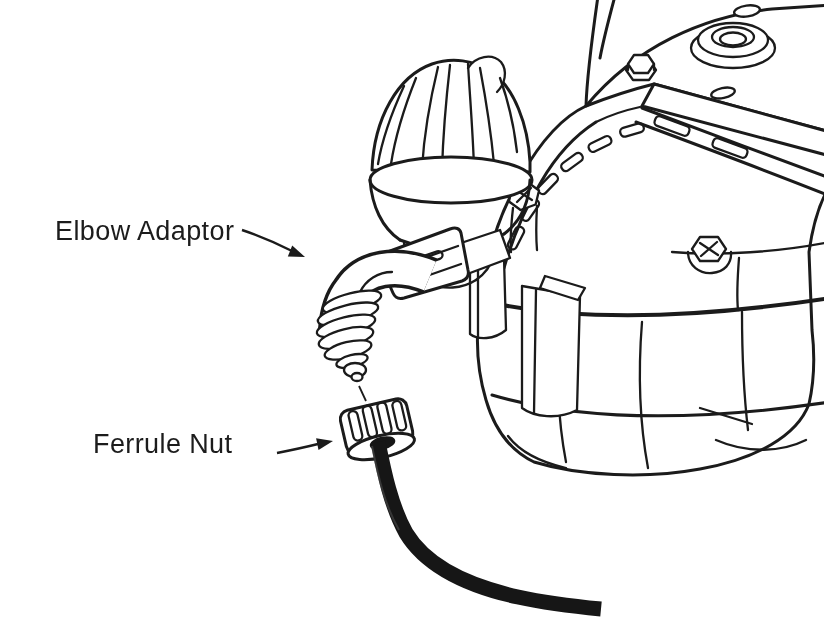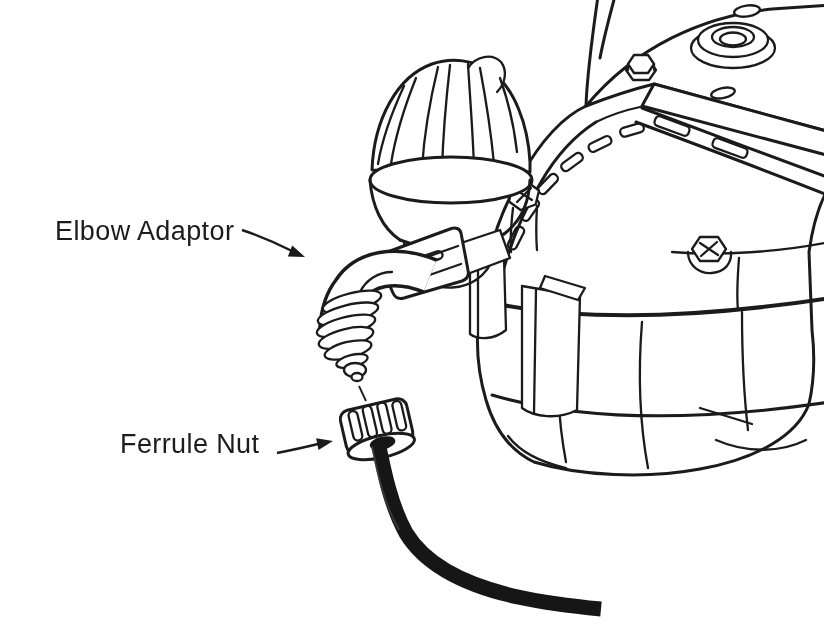--- a/index.html
+++ b/index.html
@@ -21,21 +21,21 @@
   .blk { fill: #161616; stroke: none; }
   .part-label {
     position: absolute;
     font-size: 27px;
     letter-spacing: 0.4px;
     color: #1c1c1c;
     white-space: nowrap;
     user-select: none;
   }
   #label-elbow   { left: 36px;  top: 216px; margin-left: 19px; }
-  #label-ferrule { left: 120px; top: 429px; text-align: center; }
+  #label-ferrule { left: 93px; top: 429px; text-align: center; }
 </style>
 </head>
 <body>
 
 <div class="stage">
 
   <svg width="824" height="629" viewBox="0 0 824 629">
 
     <g>
 

